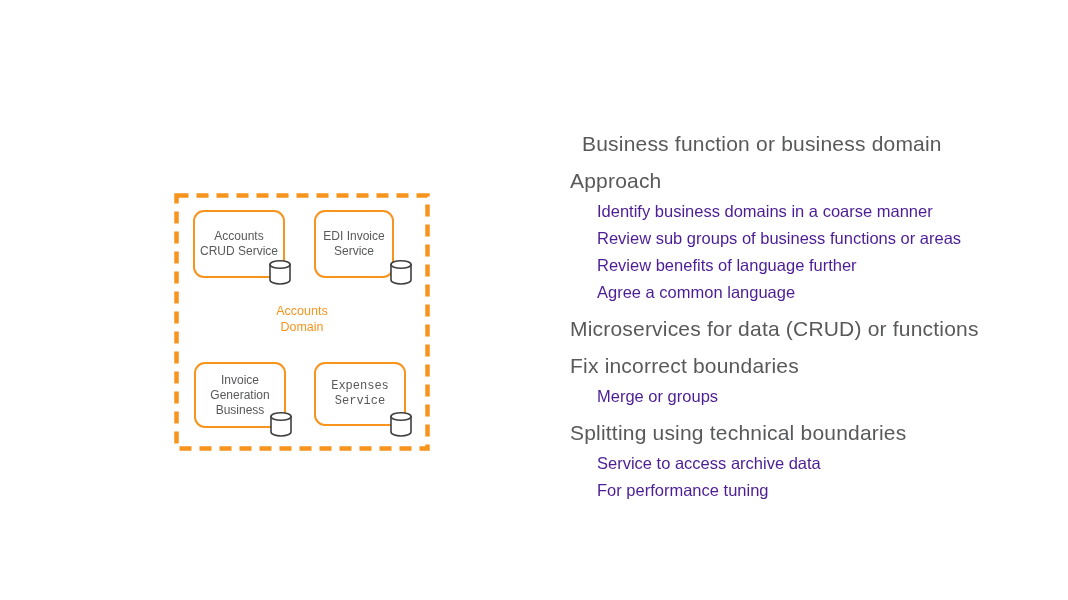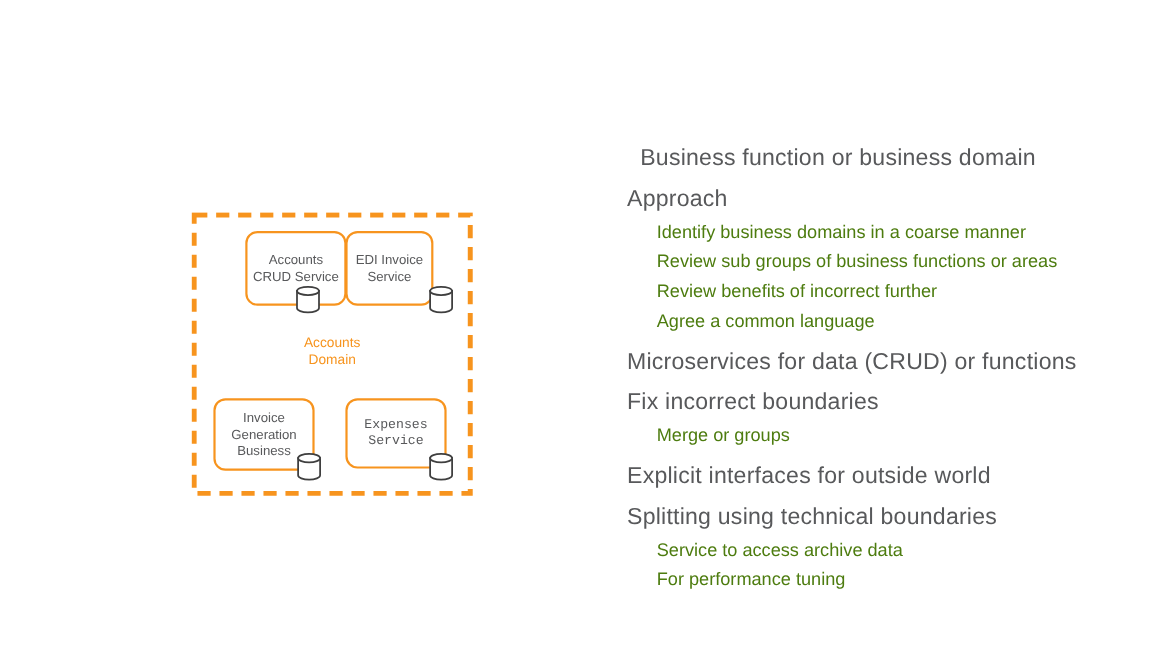--- a/index.html
+++ b/index.html
@@ -38,21 +38,21 @@
     display: flex;
     align-items: center;
     justify-content: center;
     text-align: center;
     color: #58595B;
     font-size: 12px;
     line-height: 15px;
     z-index: 1;
   }
   .svc-box .svc-label { width: 78px; }
-  .box-1 { left: 19px;  top: 17px;  width: 92px; height: 68px; margin-left: 30px; }
+  .box-1 { left: 19px;  top: 17px;  width: 92px; height: 68px; }
   .box-2 { left: 140px; top: 17px;  width: 80px; height: 68px; }
   .box-3 { left: 20px;  top: 169px; width: 92px; height: 66px; }
   .box-4 { left: 140px; top: 169px; width: 92px; height: 64px; font-family: Liberation Mono, monospace; }
   .db-cyl {
     position: absolute;
     width: 24px; height: 27px;
     z-index: 2;
   }
   .cyl-1 { left: 94px;  top: 66px;  }
   .cyl-2 { left: 215px; top: 66px;  }
@@ -80,21 +80,21 @@
     font-size: 21px;
     line-height: 28px;
     color: #58595B;
     margin: 9px 0 3px 0;
     letter-spacing: 0.2px;
   }
   .outline .h:first-child { margin-top: 0; margin-left: 12px; }
   .outline .sub {
     font-size: 16.5px;
     line-height: 27px;
-    color: #4d7c0f;
+    color: #4c1d95;
     margin-left: 27px;
   }
 </style>
 </head>
 <body>
 
 <div class="slide">
 
   <div class="diagram">
 
@@ -133,24 +133,23 @@
     </svg>
 
     <div class="domain-label">Accounts Domain</div>
   </div>
 
   <div class="outline">
     <div class="h">Business function or business domain</div>
     <div class="h">Approach</div>
     <div class="sub">Identify business domains in a coarse manner</div>
     <div class="sub">Review sub groups of business functions or areas</div>
-    <div class="sub">Review benefits of incorrect further</div>
+    <div class="sub">Review benefits of language further</div>
     <div class="sub">Agree a common language</div>
     <div class="h">Microservices for data (CRUD) or functions</div>
     <div class="h">Fix incorrect boundaries</div>
     <div class="sub">Merge or groups</div>
-    <div class="h">Explicit interfaces for outside world</div>
     <div class="h">Splitting using technical boundaries</div>
     <div class="sub">Service to access archive data</div>
     <div class="sub">For performance tuning</div>
   </div>
 
 </div>
 
 </body></html>

